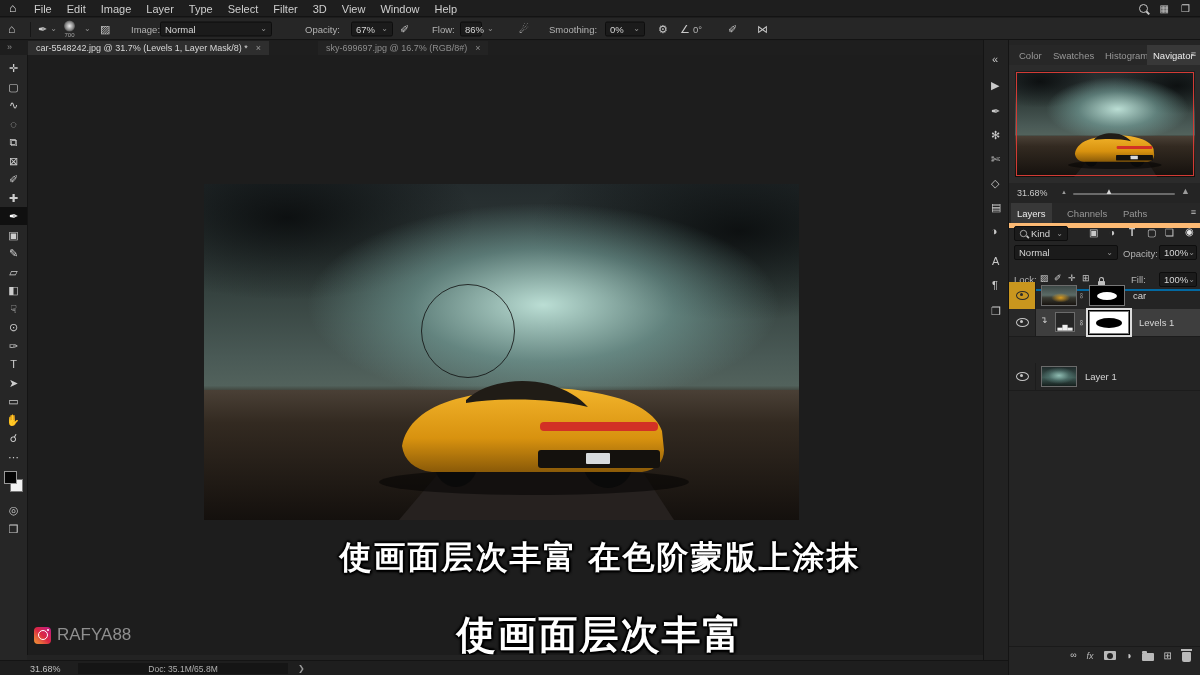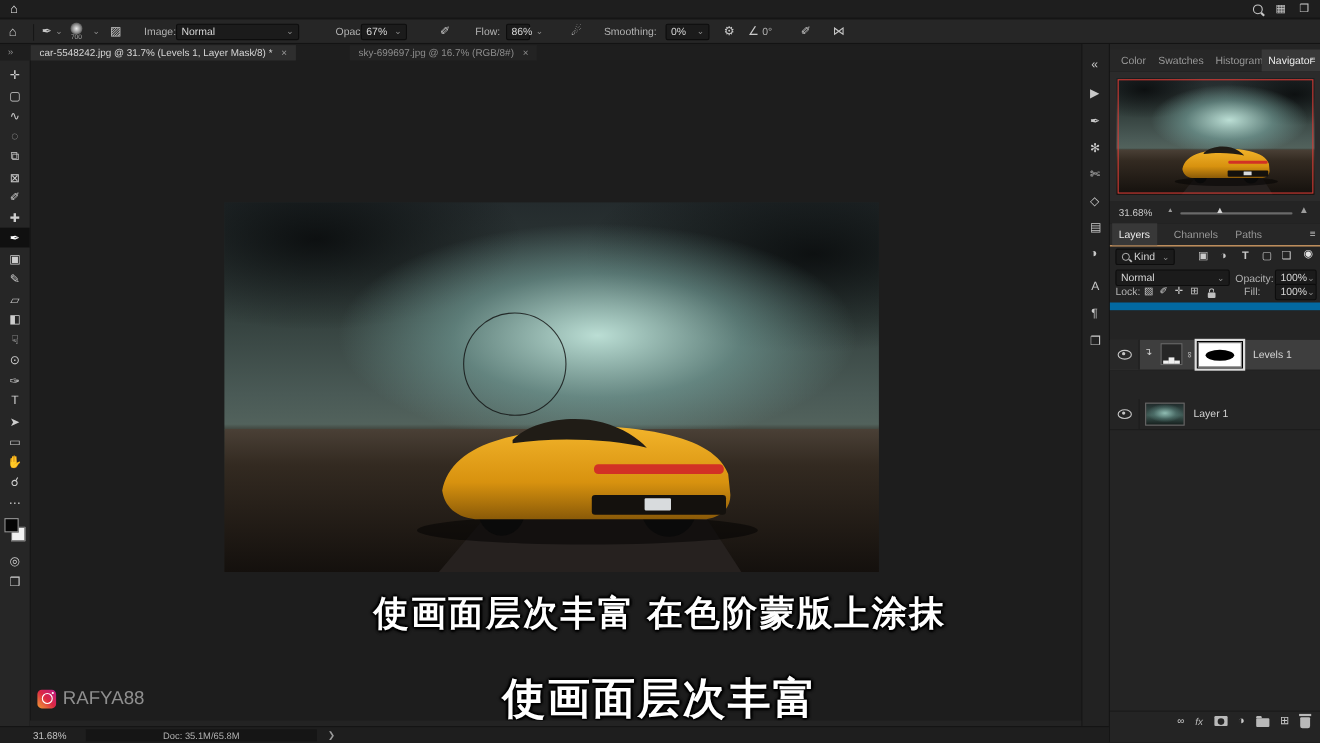--- a/index.html
+++ b/index.html
@@ -64,20 +64,33 @@
             text-shadow:-2px 0 2px #000,2px 0 2px #000,0 -2px 2px #000,0 2px 2px #000,1px 1px 3px #000}
   .levels-ico{position:absolute;width:20px;height:20px;background:#262626;border:1px solid #6b6b6b;box-sizing:border-box;
               color:#efefef;font-size:6.5px;display:flex;align-items:flex-end;justify-content:center;letter-spacing:0}
   .track{position:absolute;height:2px;background:#6a6a6a;border-radius:1px}
 </style>
 </head>
 <body>
 
 <div class="bar" style="top:0;height:17px;background:#1e1e1e;border-bottom:1px solid #131313">
   <span class="abs ico" style="left:9px;top:2px;font-size:12px;color:#e2e2e2">⌂</span>
+  <div class="abs" style="left:34px;top:0;height:17px;display:flex;align-items:center;gap:15px;font-size:11px;color:#cfcfcf">
+    <span>File</span>
+    <span>Edit</span>
+    <span>Image</span>
+    <span>Layer</span>
+    <span>Type</span>
+    <span>Select</span>
+    <span>Filter</span>
+    <span>3D</span>
+    <span>View</span>
+    <span>Window</span>
+    <span>Help</span>
+  </div>
   <div class="abs" style="right:10px;top:0;height:17px;display:flex;align-items:center;gap:12px">
     <span class="ico-search"></span>
     <span class="ico" style="font-size:10px">▦</span>
     <span class="ico" style="font-size:10px">❐</span>
   </div>
 </div>
 
 <div class="bar" style="top:18px;height:22px;background:#262626;border-bottom:1px solid #131313;position:absolute">
   <span class="ob ico" style="left:8px;font-size:12px">⌂</span>
   <span class="vsep" style="left:30px"></span>
@@ -90,21 +103,21 @@
     <span style="font-size:6px;color:#a5a5a5">700</span>
   </span>
   <span class="ob chev" style="left:84px">⌄</span>
   <span class="ob ico" style="left:100px">▨</span>
   <span class="ob lbl" style="left:131px">Image:</span>
   <span class="ob well" style="left:160px;width:112px">
     <span>Normal</span>
     <span class="chev">⌄</span>
   </span>
   <span class="ob lbl" style="left:305px">Opacity:</span>
-  <span class="ob well" style="left:328px;width:42px">
+  <span class="ob well" style="left:351px;width:42px">
     <span>67%</span>
     <span class="chev">⌄</span>
   </span>
   <span class="ob ico" style="left:400px">✐</span>
   <span class="ob lbl" style="left:432px">Flow:</span>
   <span class="ob well" style="left:460px;width:22px">
     <span>86%</span>
     <span class="chev">⌄</span>
   </span>
   <span class="ob ico" style="left:519px">☄</span>
@@ -255,21 +268,21 @@
     </div>
   </div>
   <div class="abs" style="left:0;top:143px;width:192px;height:20px;background:#242424;border-bottom:1px solid #161616">
     <span class="abs" style="left:8px;top:5px;font-size:9px;color:#c9c9c9">31.68%</span>
     <span class="abs" style="left:52px;top:6px;font-size:6px;color:#9c9c9c">▲</span>
     <span class="track" style="left:64px;top:10px;width:102px"></span>
     <span class="abs" style="left:96px;top:4px;font-size:8px;color:#d6d6d6">▲</span>
     <span class="abs" style="left:172px;top:3px;font-size:9px;color:#9c9c9c">▲</span>
   </div>
 
-  <div class="abs" style="left:0;top:163px;width:192px;height:20px;background:#272727;border-bottom:1px solid #fdba74">
+  <div class="abs" style="left:0;top:163px;width:192px;height:20px;background:#272727;border-bottom:5px solid #fdba74">
     <span class="panel-tab active" style="left:2px">Layers</span>
     <span class="panel-tab" style="left:52px">Channels</span>
     <span class="panel-tab" style="left:108px">Paths</span>
     <span class="abs ico" style="right:5px;top:5px;font-size:9px">≡</span>
   </div>
 
   <div class="abs" style="left:0;top:183px;width:192px;height:20px">
     <span class="well" style="position:absolute;left:5px;top:3px;width:54px">
       <span style="display:flex;align-items:center;gap:3px">
         <span class="ico-search" style="transform:scale(0.8)"></span>
@@ -290,34 +303,45 @@
       <span>Normal</span>
       <span class="chev">⌄</span>
     </span>
     <span class="abs lbl" style="left:114px;top:5px">Opacity:</span>
     <span class="well" style="position:absolute;left:150px;top:2px;width:38px">
       <span>100%</span>
       <span class="chev">⌄</span>
     </span>
   </div>
 
-  <div class="abs" style="left:0;top:216px;width:192px;height:19px;border-bottom:7px solid #0369a1">
+  <div class="abs" style="left:0;top:230px;width:192px;height:19px;border-bottom:2px solid #0369a1">
     <span class="abs lbl" style="left:5px;top:4px">Lock:</span>
     <span class="abs ico" style="left:31px;top:4px;font-size:9px">▨</span>
     <span class="abs ico" style="left:45px;top:4px;font-size:9px">✐</span>
     <span class="abs ico" style="left:59px;top:4px;font-size:9px">✛</span>
     <span class="abs ico" style="left:73px;top:4px;font-size:9px">⊞</span>
     <span class="abs ico-lock" style="left:89px;top:2px"></span>
     <span class="abs lbl" style="left:122px;top:4px">Fill:</span>
     <span class="well" style="position:absolute;left:150px;top:2px;width:38px">
       <span>100%</span>
       <span class="chev">⌄</span>
     </span>
   </div>
 
+  <div class="abs" style="left:0;top:242px;width:192px;height:27px;border-bottom:1px solid #1c1c1c">
+    <span class="abs" style="left:0;top:0;width:26px;height:27px;background:#c9961e;border-right:1px solid #1c1c1c;display:flex;align-items:center;justify-content:center">
+      <span class="eye dark"></span>
+    </span>
+    <span class="thumb-photo" style="left:32px;top:3px"></span>
+    <span class="abs rot90" style="left:70px;top:9px;font-size:8px;color:#9a9a9a">∞</span>
+    <span class="mask" style="left:80px;top:3px">
+        <span class="blob-w"></span>
+      </span>
+    <span class="abs row-label" style="left:124px;top:8px">car</span>
+  </div>
 
   <div class="abs" style="left:0;top:269px;width:192px;height:27px;background:#3e3e3e;border-bottom:1px solid #1c1c1c">
     <span class="abs" style="left:0;top:0;width:26px;height:27px;background:#282828;border-right:1px solid #1c1c1c;display:flex;align-items:center;justify-content:center">
       <span class="eye"></span>
     </span>
     <span class="abs" style="left:31px;top:6px;font-size:9px;color:#d0d0d0">↴</span>
     <span class="levels-ico" style="left:46px;top:3px">▃▆▃</span>
     <span class="abs rot90" style="left:70px;top:9px;font-size:8px;color:#bdbdbd">∞</span>
     <span class="mask" style="left:80px;top:2px;width:40px;height:23px;background:#fff;box-shadow:0 0 0 1px #000,0 0 0 3px #dcdcdc">
       <span class="blob-b"></span>

